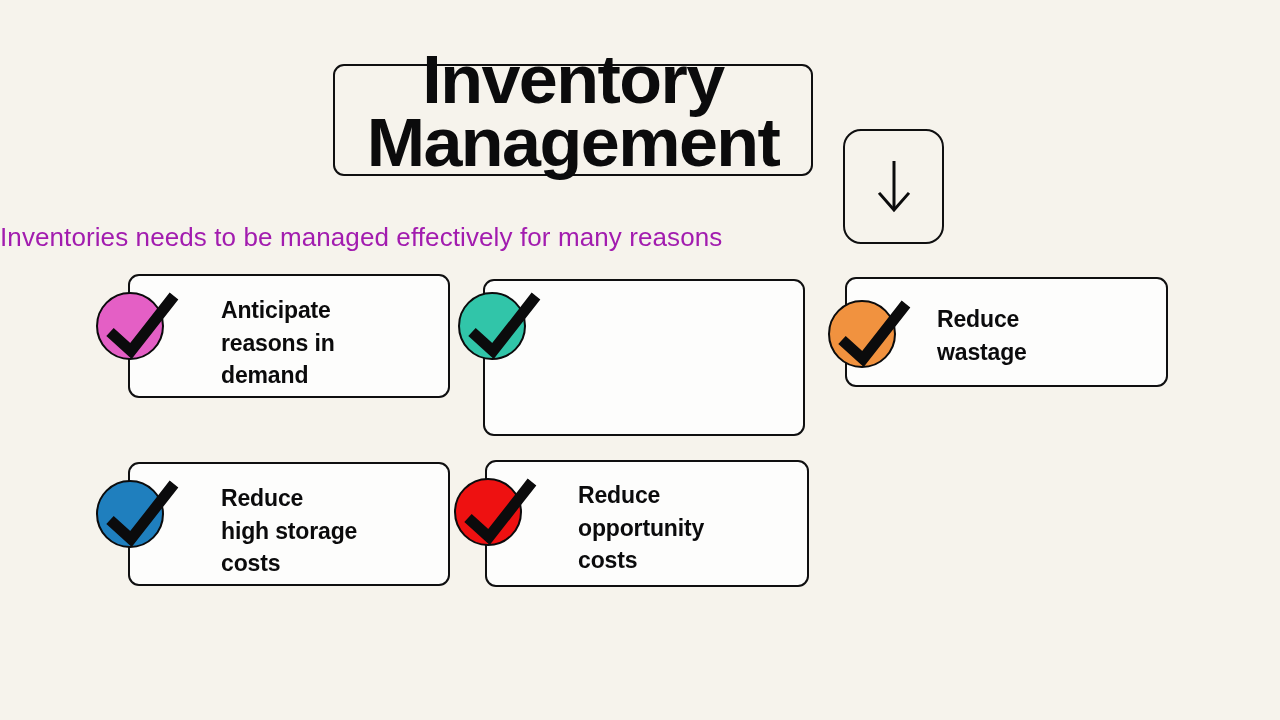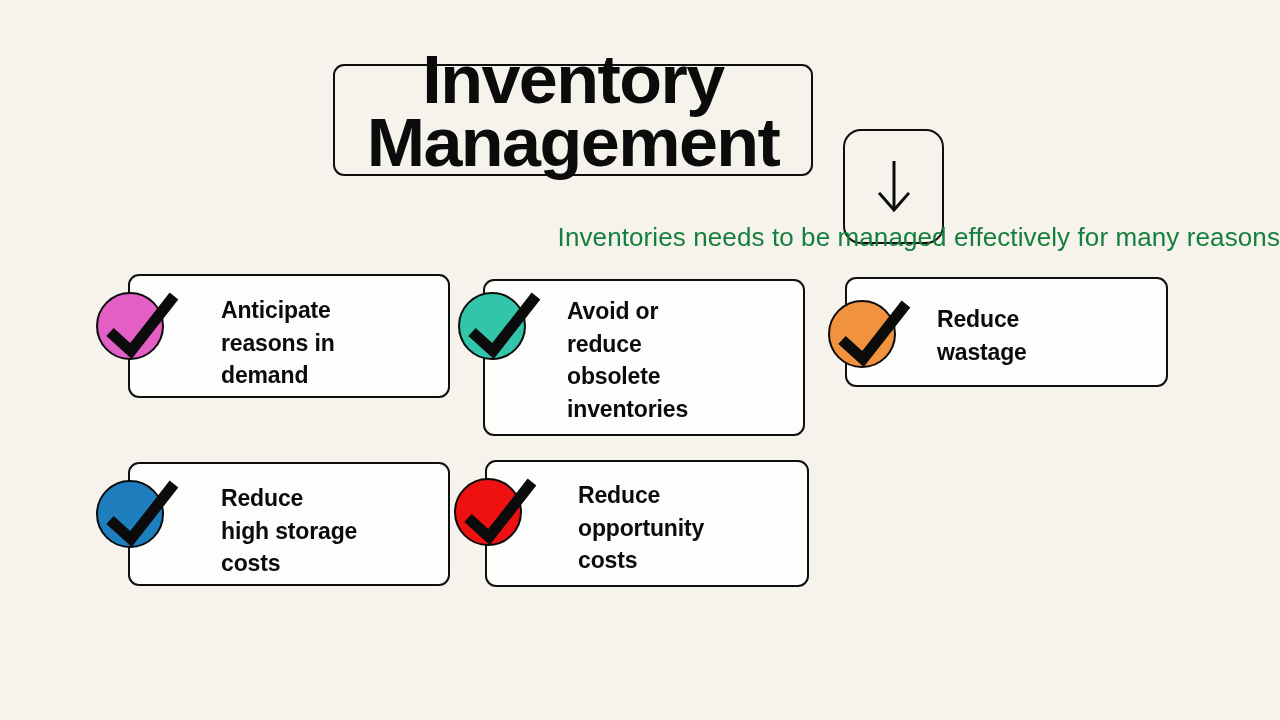--- a/index.html
+++ b/index.html
@@ -76,25 +76,25 @@
     top: 50%;
     transform: translate(-50%, -50%);
   }
 
   
   .subtitle {
     position: absolute;
     left: 0;
     top: 222px;
     width: 1280px;
-    text-align: right;
+    text-align: left;
     font-family: "Liberation Sans", sans-serif;
     font-size: 26px;
     font-weight: 400;
-    color: #15803d;
+    color: #a21caf;
     letter-spacing: 0.1px;
   }
 
   
   .card {
     position: absolute;
     box-sizing: border-box;
     border: 2px solid #0f0f10;
     border-radius: 11px;
     background: #fdfdfc;
@@ -189,24 +189,20 @@
 reasons in
 demand</div>
 
   <div class="card" id="card-1"></div>
   <div class="badge" id="bdg-1">
     <div class="disc" style="background:#31c5a9"></div>
     <svg width="96" height="92" viewBox="0 0 96 92">
       <polyline points="20,54 41,73 84,18" fill="none" stroke="#0b0b0c" stroke-width="11" stroke-linecap="butt" stroke-linejoin="miter"></polyline>
     </svg>
   </div>
-  <div class="card-label" id="lbl-1">Avoid or
-reduce
-obsolete
-inventories</div>
 
   <div class="card" id="card-2"></div>
   <div class="badge" id="bdg-2">
     <div class="disc" style="background:#f1923f"></div>
     <svg width="96" height="92" viewBox="0 0 96 92">
       <polyline points="20,54 41,73 84,18" fill="none" stroke="#0b0b0c" stroke-width="11" stroke-linecap="butt" stroke-linejoin="miter"></polyline>
     </svg>
   </div>
   <div class="card-label" id="lbl-2">Reduce
 wastage</div>

